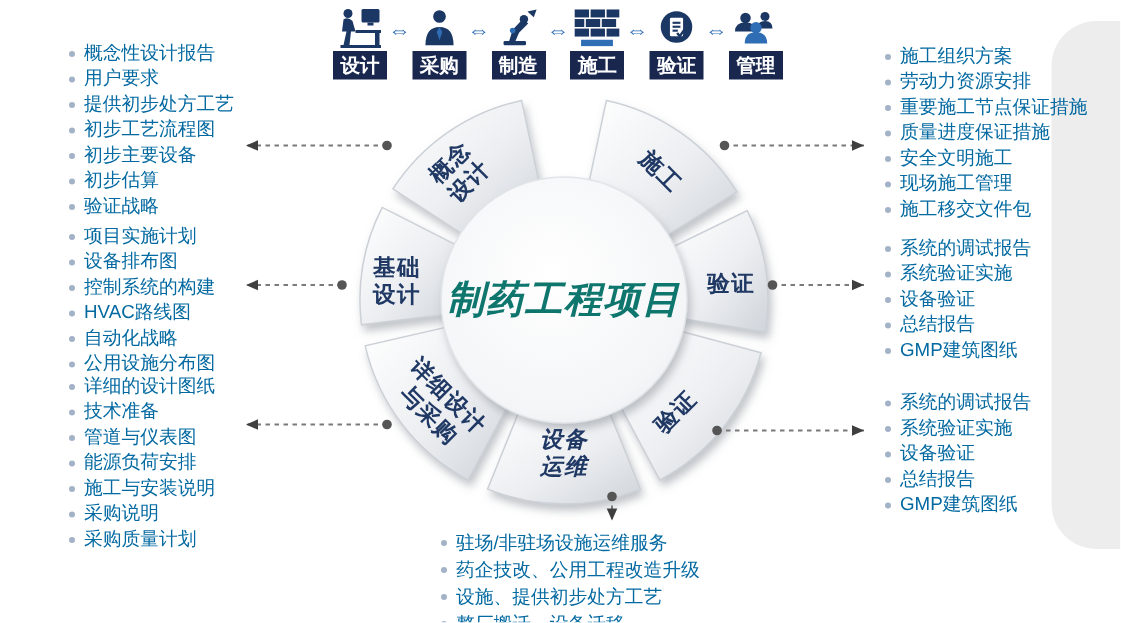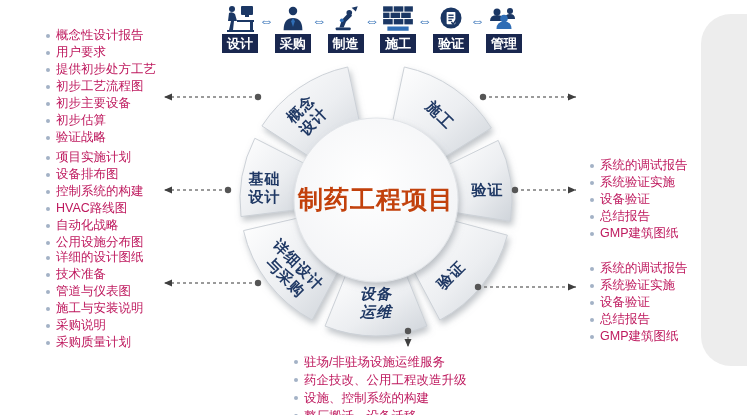--- a/index.html
+++ b/index.html
@@ -19,27 +19,27 @@
 
   
   .ring{position:absolute;left:226px;top:50px;width:300px;height:300px;z-index:2;}
   .ring svg{overflow:visible;position:absolute;left:0;top:0;}
   #ring-labels{position:absolute;left:0;top:0;width:300px;height:300px;}
   .seg{fill:url(#segGrad);stroke:#ccd1d7;stroke-width:1;filter:url(#segShadow);}
   .inner-circle{fill:url(#cGrad);stroke:#e1e4e8;stroke-width:1;filter:url(#segShadow);}
   .seg-label{position:absolute;color:#1f3864;font-weight:bold;font-size:15px;line-height:1.18;
              text-align:center;letter-spacing:1px;white-space:nowrap;}
   .ring-center{position:absolute;left:150px;top:150px;transform:translate(-50%,-52%);
-               text-align:right;color:#c2410c;font-weight:bold;white-space:nowrap;}
+               text-align:right;color:#0f766e;font-weight:bold;white-space:nowrap;font-style:italic;}
   .ring-center .rc1{font-size:25px;letter-spacing:1px;}
   .ring-center .rc2{font-size:25px;letter-spacing:1px;}
 
   
   .blist{position:absolute;list-style:none;margin:0;padding:0;z-index:4;}
-  .blist li{position:relative;padding-left:12px;font-size:12.5px;line-height:17px;color:#be185d;
+  .blist li{position:relative;padding-left:12px;font-size:12.5px;line-height:17px;color:#0369a1;
             white-space:nowrap;}
   .blist li::before{content:"";position:absolute;left:2px;top:7px;width:4px;height:4px;
                     border-radius:50%;background:#a3b2c6;}
   .blist.bottom li{line-height:18px;}
 
   
   #overlay{position:absolute;left:0;top:0;z-index:5;pointer-events:none;}
   .conn{stroke:#7a7a7a;stroke-width:1.3;stroke-dasharray:3 3;fill:none;}
   .conn-dot{fill:#555555;}
   .conn-arrow{fill:#3f3f3f;}
@@ -200,42 +200,52 @@
       <li>设备排布图</li>
       <li>控制系统的构建</li>
       <li>HVAC路线图</li>
       <li>自动化战略</li>
       <li>公用设施分布图</li>
     </ul>
   <ul class="blist" style="left:44px;top:249px">
       <li>详细的设计图纸</li>
       <li>技术准备</li>
       <li>管道与仪表图</li>
+      <li>能源负荷安排</li>
       <li>施工与安装说明</li>
       <li>采购说明</li>
       <li>采购质量计划</li>
+    </ul>
+  <ul class="blist" style="left:588px;top:29px">
+      <li>施工组织方案</li>
+      <li>劳动力资源安排</li>
+      <li>重要施工节点保证措施</li>
+      <li>质量进度保证措施</li>
+      <li>安全文明施工</li>
+      <li>现场施工管理</li>
+      <li>施工移交文件包</li>
     </ul>
   <ul class="blist" style="left:588px;top:157px">
       <li>系统的调试报告</li>
       <li>系统验证实施</li>
       <li>设备验证</li>
       <li>总结报告</li>
       <li>GMP建筑图纸</li>
     </ul>
   <ul class="blist" style="left:588px;top:260px">
       <li>系统的调试报告</li>
       <li>系统验证实施</li>
       <li>设备验证</li>
       <li>总结报告</li>
       <li>GMP建筑图纸</li>
     </ul>
   <ul class="blist bottom" style="left:292px;top:353px">
       <li>驻场/非驻场设施运维服务</li>
       <li>药企技改、公用工程改造升级</li>
-      <li>设施、控制系统的构建</li>
+      <li>设施、提供初步处方工艺</li>
       <li>整厂搬迁、设备迁移</li>
     </ul>
 
   <svg id="overlay" width="747" height="415">
       <line x1="258" y1="97" x2="164" y2="97" class="conn"></line>
       <circle cx="258" cy="97" r="3.2" class="conn-dot"></circle>
       <polygon points="164,97 172,93.5 172,100.5" class="conn-arrow"></polygon>
       <line x1="228" y1="190" x2="164" y2="190" class="conn"></line>
       <circle cx="228" cy="190" r="3.2" class="conn-dot"></circle>
       <polygon points="164,190 172,186.5 172,193.5" class="conn-arrow"></polygon>

